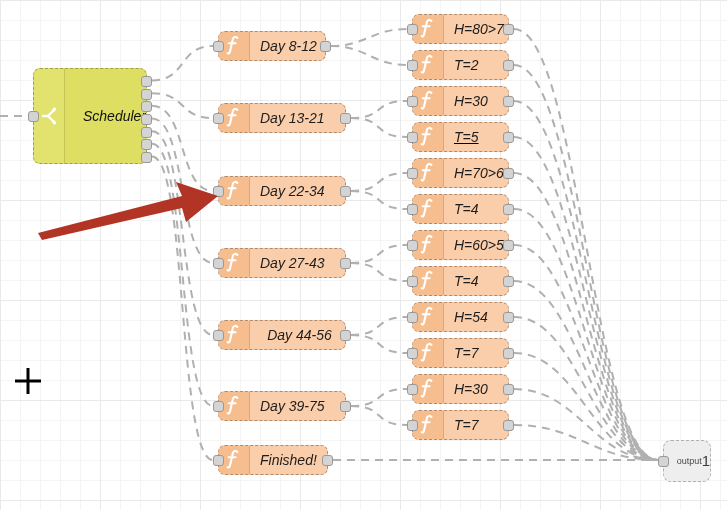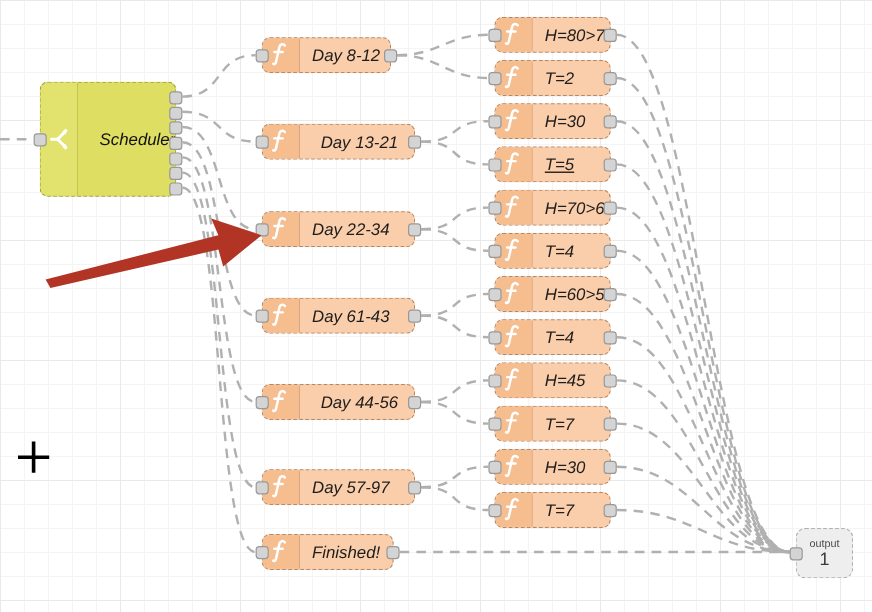--- a/index.html
+++ b/index.html
@@ -97,22 +97,22 @@
     background: #d4d4d4;
     border: 1px solid #999999;
     box-sizing: border-box;
   }
   .port.in  { left: -6px; }
   .port.out { right: -6px; }
   .node.outnode {
     background: #eeeeee;
     border: 1px dashed #b0b0b0;
     border-radius: 8px;
-    flex-direction: column;
-    justify-content: center;
+    flex-direction: row;
+    justify-content: flex-end;
     align-items: center;
   }
   .outnode .out-top {
     font-size: 9px;
     color: #4a4a4a;
     font-style: normal;
     line-height: 11px;
   }
   .outnode .out-num {
     font-size: 15px;
@@ -190,21 +190,21 @@
         <div class="icon-box">
           <svg width="16" height="22" viewBox="0 0 16 22" aria-hidden="true">
   <path d="M11.4 3.0 C10.2 1.4 7.6 1.5 6.9 3.9 L4.0 16.6 C3.6 18.4 2.6 18.9 1.7 18.2" stroke="#ffffff" stroke-width="2.1" fill="none" stroke-linecap="round"></path>
   <path d="M2.6 8.3 H9.6" stroke="#ffffff" stroke-width="2.0" stroke-linecap="round"></path>
 </svg>
         </div>
         <div class="label">Day 8-12</div>
         <div class="port in" style="top: 9px;"></div>
         <div class="port out" style="top: 9px;"></div>
       </div>
-      <div class="node fn" style="left: 218px; top: 103px; width: 128px; height: 30px; text-align: center;">
+      <div class="node fn" style="left: 218px; top: 103px; width: 128px; height: 30px;">
         <div class="icon-box">
           <svg width="16" height="22" viewBox="0 0 16 22" aria-hidden="true">
   <path d="M11.4 3.0 C10.2 1.4 7.6 1.5 6.9 3.9 L4.0 16.6 C3.6 18.4 2.6 18.9 1.7 18.2" stroke="#ffffff" stroke-width="2.1" fill="none" stroke-linecap="round"></path>
   <path d="M2.6 8.3 H9.6" stroke="#ffffff" stroke-width="2.0" stroke-linecap="round"></path>
 </svg>
         </div>
         <div class="label">Day 13-21</div>
         <div class="port in" style="top: 9px;"></div>
         <div class="port out" style="top: 9px;"></div>
       </div>
@@ -219,21 +219,21 @@
         <div class="port in" style="top: 9px;"></div>
         <div class="port out" style="top: 9px;"></div>
       </div>
       <div class="node fn" style="left: 218px; top: 248px; width: 128px; height: 30px;">
         <div class="icon-box">
           <svg width="16" height="22" viewBox="0 0 16 22" aria-hidden="true">
   <path d="M11.4 3.0 C10.2 1.4 7.6 1.5 6.9 3.9 L4.0 16.6 C3.6 18.4 2.6 18.9 1.7 18.2" stroke="#ffffff" stroke-width="2.1" fill="none" stroke-linecap="round"></path>
   <path d="M2.6 8.3 H9.6" stroke="#ffffff" stroke-width="2.0" stroke-linecap="round"></path>
 </svg>
         </div>
-        <div class="label">Day 61-43</div>
+        <div class="label">Day 27-43</div>
         <div class="port in" style="top: 9px;"></div>
         <div class="port out" style="top: 9px;"></div>
       </div>
       <div class="node fn" style="left: 218px; top: 320px; width: 128px; height: 30px; text-align: center;">
         <div class="icon-box">
           <svg width="16" height="22" viewBox="0 0 16 22" aria-hidden="true">
   <path d="M11.4 3.0 C10.2 1.4 7.6 1.5 6.9 3.9 L4.0 16.6 C3.6 18.4 2.6 18.9 1.7 18.2" stroke="#ffffff" stroke-width="2.1" fill="none" stroke-linecap="round"></path>
   <path d="M2.6 8.3 H9.6" stroke="#ffffff" stroke-width="2.0" stroke-linecap="round"></path>
 </svg>
         </div>
@@ -241,21 +241,21 @@
         <div class="port in" style="top: 9px;"></div>
         <div class="port out" style="top: 9px;"></div>
       </div>
       <div class="node fn" style="left: 218px; top: 391px; width: 128px; height: 30px;">
         <div class="icon-box">
           <svg width="16" height="22" viewBox="0 0 16 22" aria-hidden="true">
   <path d="M11.4 3.0 C10.2 1.4 7.6 1.5 6.9 3.9 L4.0 16.6 C3.6 18.4 2.6 18.9 1.7 18.2" stroke="#ffffff" stroke-width="2.1" fill="none" stroke-linecap="round"></path>
   <path d="M2.6 8.3 H9.6" stroke="#ffffff" stroke-width="2.0" stroke-linecap="round"></path>
 </svg>
         </div>
-        <div class="label">Day 57-97</div>
+        <div class="label">Day 39-75</div>
         <div class="port in" style="top: 9px;"></div>
         <div class="port out" style="top: 9px;"></div>
       </div>
       <div class="node fn" style="left: 218px; top: 445px; width: 110px; height: 30px;">
         <div class="icon-box">
           <svg width="16" height="22" viewBox="0 0 16 22" aria-hidden="true">
   <path d="M11.4 3.0 C10.2 1.4 7.6 1.5 6.9 3.9 L4.0 16.6 C3.6 18.4 2.6 18.9 1.7 18.2" stroke="#ffffff" stroke-width="2.1" fill="none" stroke-linecap="round"></path>
   <path d="M2.6 8.3 H9.6" stroke="#ffffff" stroke-width="2.0" stroke-linecap="round"></path>
 </svg>
         </div>
@@ -353,21 +353,21 @@
         <div class="port in" style="top: 9px;"></div>
         <div class="port out" style="top: 9px;"></div>
       </div>
       <div class="node fn" style="left: 412px; top: 302px; width: 97px; height: 30px;">
         <div class="icon-box">
           <svg width="16" height="22" viewBox="0 0 16 22" aria-hidden="true">
   <path d="M11.4 3.0 C10.2 1.4 7.6 1.5 6.9 3.9 L4.0 16.6 C3.6 18.4 2.6 18.9 1.7 18.2" stroke="#ffffff" stroke-width="2.1" fill="none" stroke-linecap="round"></path>
   <path d="M2.6 8.3 H9.6" stroke="#ffffff" stroke-width="2.0" stroke-linecap="round"></path>
 </svg>
         </div>
-        <div class="label">H=45</div>
+        <div class="label">H=54</div>
         <div class="port in" style="top: 9px;"></div>
         <div class="port out" style="top: 9px;"></div>
       </div>
       <div class="node fn" style="left: 412px; top: 338px; width: 97px; height: 30px;">
         <div class="icon-box">
           <svg width="16" height="22" viewBox="0 0 16 22" aria-hidden="true">
   <path d="M11.4 3.0 C10.2 1.4 7.6 1.5 6.9 3.9 L4.0 16.6 C3.6 18.4 2.6 18.9 1.7 18.2" stroke="#ffffff" stroke-width="2.1" fill="none" stroke-linecap="round"></path>
   <path d="M2.6 8.3 H9.6" stroke="#ffffff" stroke-width="2.0" stroke-linecap="round"></path>
 </svg>
         </div>

